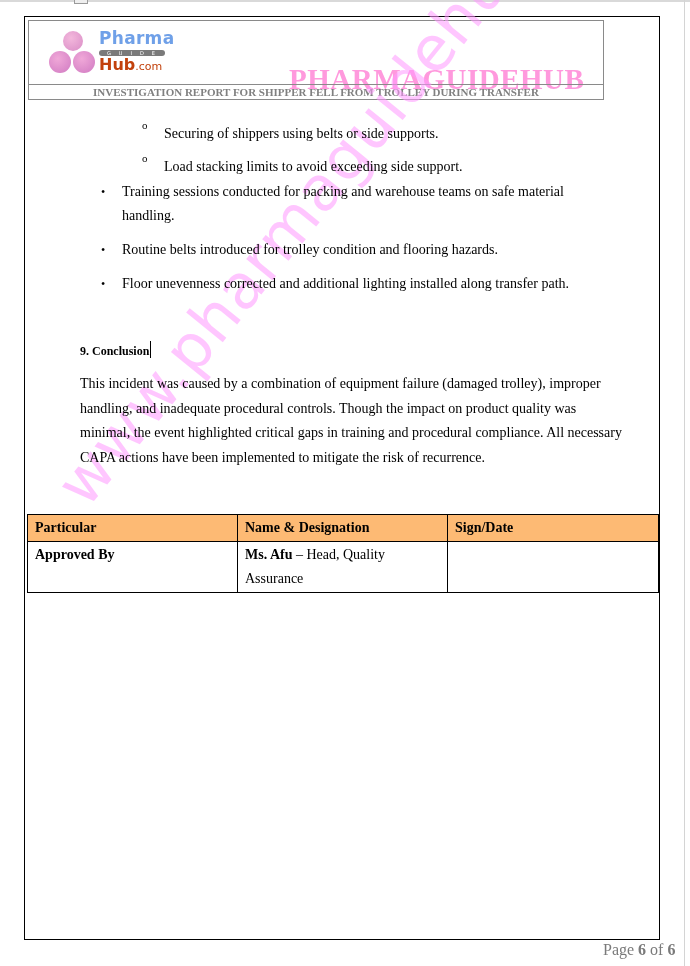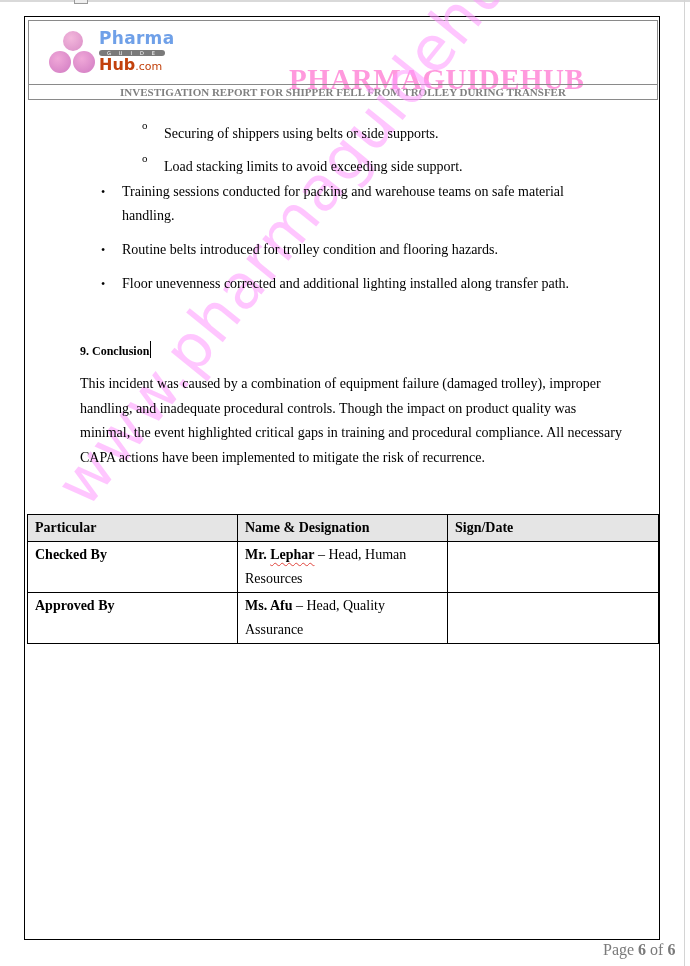--- a/index.html
+++ b/index.html
@@ -11,21 +11,21 @@
   }
   .top-strip { position: absolute; left: 0; top: 0; width: 690px; height: 2px; background: #d9d9d9; }
   .top-nub { position: absolute; left: 74px; top: 0; width: 12px; height: 3px; border: 1px solid #9a9a9a; border-top: none; background: #eee; }
   .right-rule { position: absolute; left: 684px; top: 0; width: 1px; height: 966px; background: #d4d4d4; }
 
   .page-border {
     position: absolute; left: 24px; top: 16px; width: 636px; height: 924px;
     border: 1.5px solid #000; box-sizing: border-box;
   }
   .header-box {
-    position: absolute; left: 28px; top: 20px; width: 630px; height: 80px;
+    position: absolute; left: 28px; top: 20px; width: 576px; height: 80px;
     border: 1px solid #8a8a8a; box-sizing: border-box;
   }
   .header-divider { position: absolute; left: 0; top: 63px; width: 100%; height: 1px; background: #8a8a8a; }
   .logo { position: absolute; left: 20px; top: 9px; width: 120px; height: 46px; }
   .dot { position: absolute; border-radius: 50%; }
   .dot.top { left: 14px; top: 1px; width: 20px; height: 20px; background: radial-gradient(circle at 40% 35%, #f3b8dc, #d98cc6); }
   .dot.l { left: 0; top: 21px; width: 22px; height: 22px; background: radial-gradient(circle at 40% 35%, #f0a8d8, #d07ac2); }
   .dot.r { left: 24px; top: 21px; width: 22px; height: 22px; background: radial-gradient(circle at 40% 35%, #f0a8d8, #d07ac2); }
   .logo-pharma { position: absolute; left: 50px; top: -2px; font-family: "DejaVu Sans", sans-serif; font-size: 17px; color: #6fa0e8; font-weight: bold; letter-spacing: 0.3px; }
   .logo-guide { position: absolute; left: 50px; top: 20px; width: 66px; height: 6px; background: #7a7a7a; border-radius: 3px; color: #fff; font-family: "DejaVu Sans", sans-serif; font-size: 5px; line-height: 6px; letter-spacing: 8px; text-align: center; text-indent: 6px; }
@@ -51,21 +51,21 @@
   .caret { display: inline-block; width: 1px; height: 17px; background: #000; vertical-align: -3px; margin-left: 1px; }
   .conclusion { position: absolute; left: 80px; top: 372px; width: 545px; font-size: 14px; line-height: 24.5px; }
 
   table.sign-table {
     position: absolute; left: 27px; top: 514px; width: 631px; border-collapse: collapse;
     font-size: 14px; table-layout: fixed;
   }
   table.sign-table th, table.sign-table td {
     border: 1px solid #000; vertical-align: top; text-align: left; padding: 1px 7px 0 7px; line-height: 24.5px;
   }
-  table.sign-table th { background: #e5e5e5; font-weight: bold; height: 24px; }
+  table.sign-table th { background: #fdba74; font-weight: bold; height: 24px; }
   table.sign-table td.part { font-weight: bold; }
   .squiggle { text-decoration: underline wavy #e0443c; text-decoration-thickness: 1px; text-underline-offset: 3px; }
 
   .watermark {
     position: absolute; left: 70px; top: 460px; font-family: "DejaVu Sans", sans-serif;
     font-size: 62px; color: #ff99ff; opacity: 0.55; white-space: nowrap;
     transform: rotate(-51deg); transform-origin: left center; pointer-events: none; letter-spacing: 1px;
   }
   .page-number { position: absolute; left: 603px; top: 941px; font-size: 16px; color: #7a7a7a; white-space: nowrap; }
   .page-number b { color: #7a7a7a; }
@@ -128,25 +128,20 @@
       <col style="width:211px">
     </colgroup>
   <thead>
     <tr>
       <th>Particular</th>
       <th>Name &amp; Designation</th>
       <th>Sign/Date</th>
     </tr>
   </thead>
   <tbody>
-    <tr style="height:49px;">
-      <td class="part">Checked By</td>
-      <td><b><span>Mr. <span class="squiggle">Lephar</span></span></b><span> – Head, Human Resources</span></td>
-      <td></td>
-    </tr>
     <tr style="height:48px;">
       <td class="part">Approved By</td>
       <td><b><span>Ms. Afu</span></b><span> – Head, Quality Assurance</span></td>
       <td></td>
     </tr>
   </tbody>
 </table>
 
 <div class="page-number"><span>Page </span><b>6</b><span> of </span><b>6</b></div>
 

